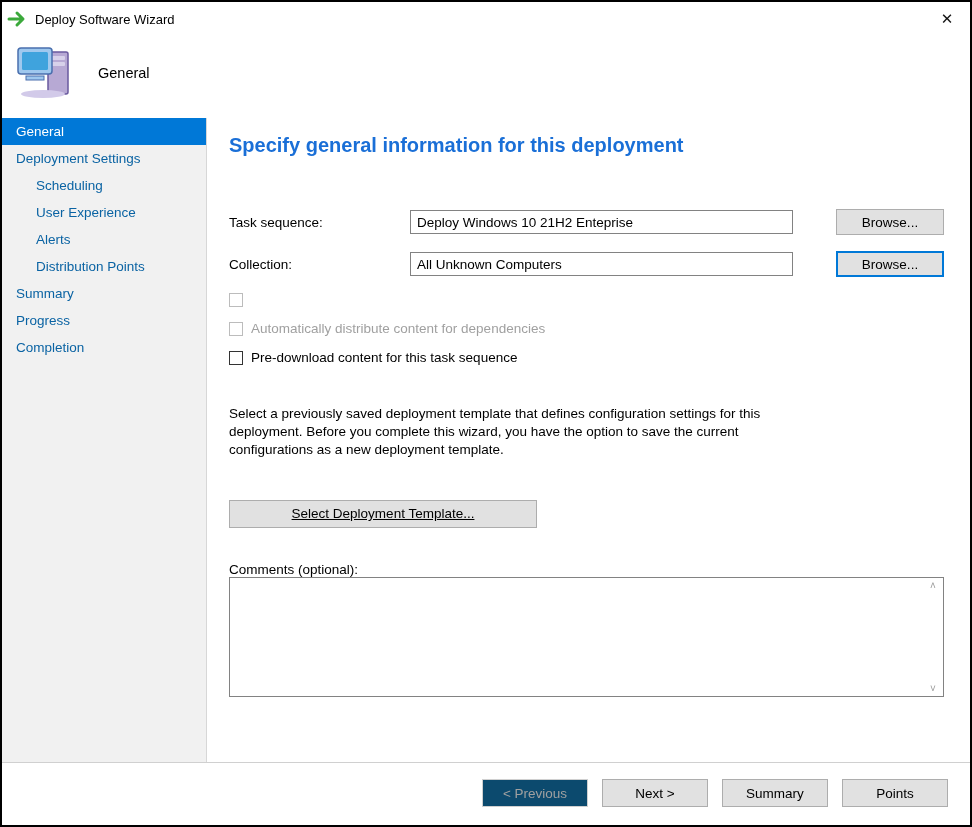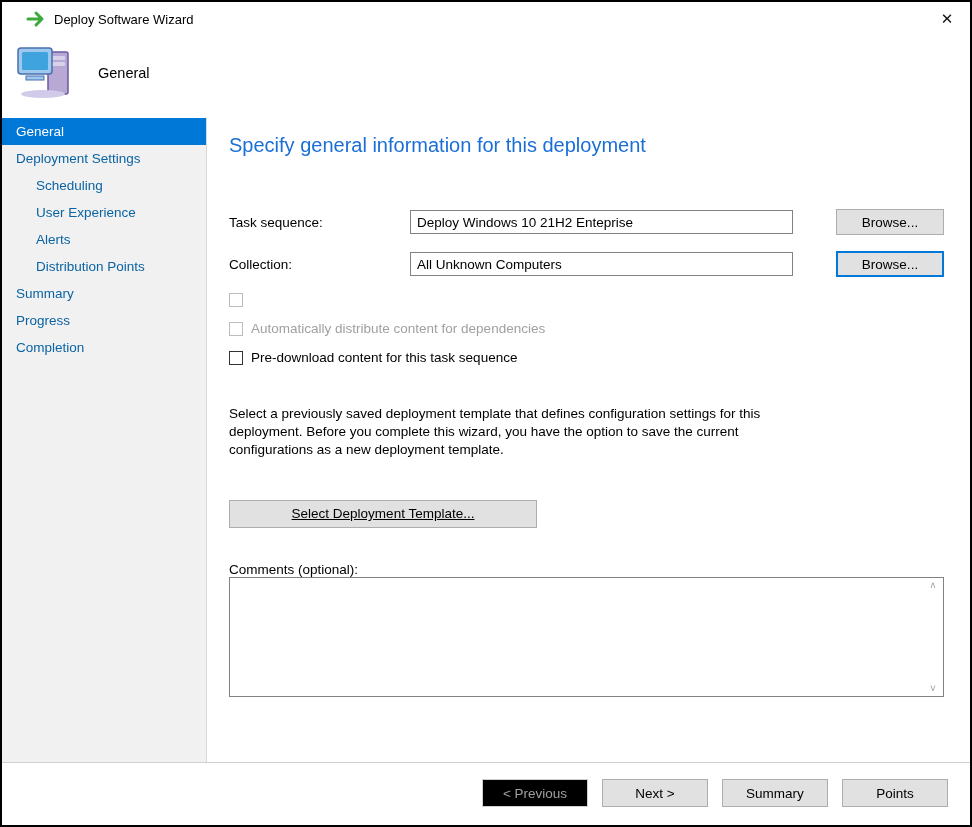--- a/index.html
+++ b/index.html
@@ -14,21 +14,21 @@
     border: 2px solid #000;
     display: flex;
     flex-direction: column;
     overflow: hidden;
   }
   
   .titlebar {
     display: flex;
     align-items: center;
     height: 34px;
-    padding-left: 24px;
+    padding-left: 5px;
     position: relative;
   }
   .titlebar .arrow-icon { width: 22px; height: 22px; display: flex; align-items: center; }
   .titlebar .title-text { margin-left: 6px; font-size: 13px; }
   .titlebar .close-x {
     margin-left: auto;
     width: 46px;
     height: 34px;
     display: flex; align-items: center; justify-content: center;
     font-size: 15px;
@@ -75,21 +75,21 @@
   .main {
     flex: 1;
     padding: 16px 26px 12px 22px;
     display: flex;
     flex-direction: column;
     overflow: hidden;
   }
   .page-heading {
     color: #1a6fd7;
     font-size: 20px;
-    font-weight: 400;
+    font-weight: 700;
     margin: 0 0 52px 0;
   }
   
   .form-row {
     display: flex;
     align-items: center;
     margin-bottom: 16px;
     gap: 13px;
   }
   .form-row .lbl {
@@ -198,21 +198,21 @@
   .footer button {
     width: 106px;
     height: 28px;
     font-size: 13.5px;
     border: 1px solid #adadad;
     background: #e1e1e1;
   }
   .footer button.disabled {
     color: #a0a0a0;
     border-color: #d0d0d0;
-    background: #000000;
+    background: #0c4a6e;
   }
 </style>
 </head>
 <body>
 
 <div class="titlebar">
   <span class="arrow-icon">
     <svg width="20" height="18" viewBox="0 0 20 18">
       <path d="M2 9 H14 M10 3 L16 9 L10 15" fill="none" stroke="#3ba93b" stroke-width="3" stroke-linecap="round" stroke-linejoin="round"></path>
     </svg>

